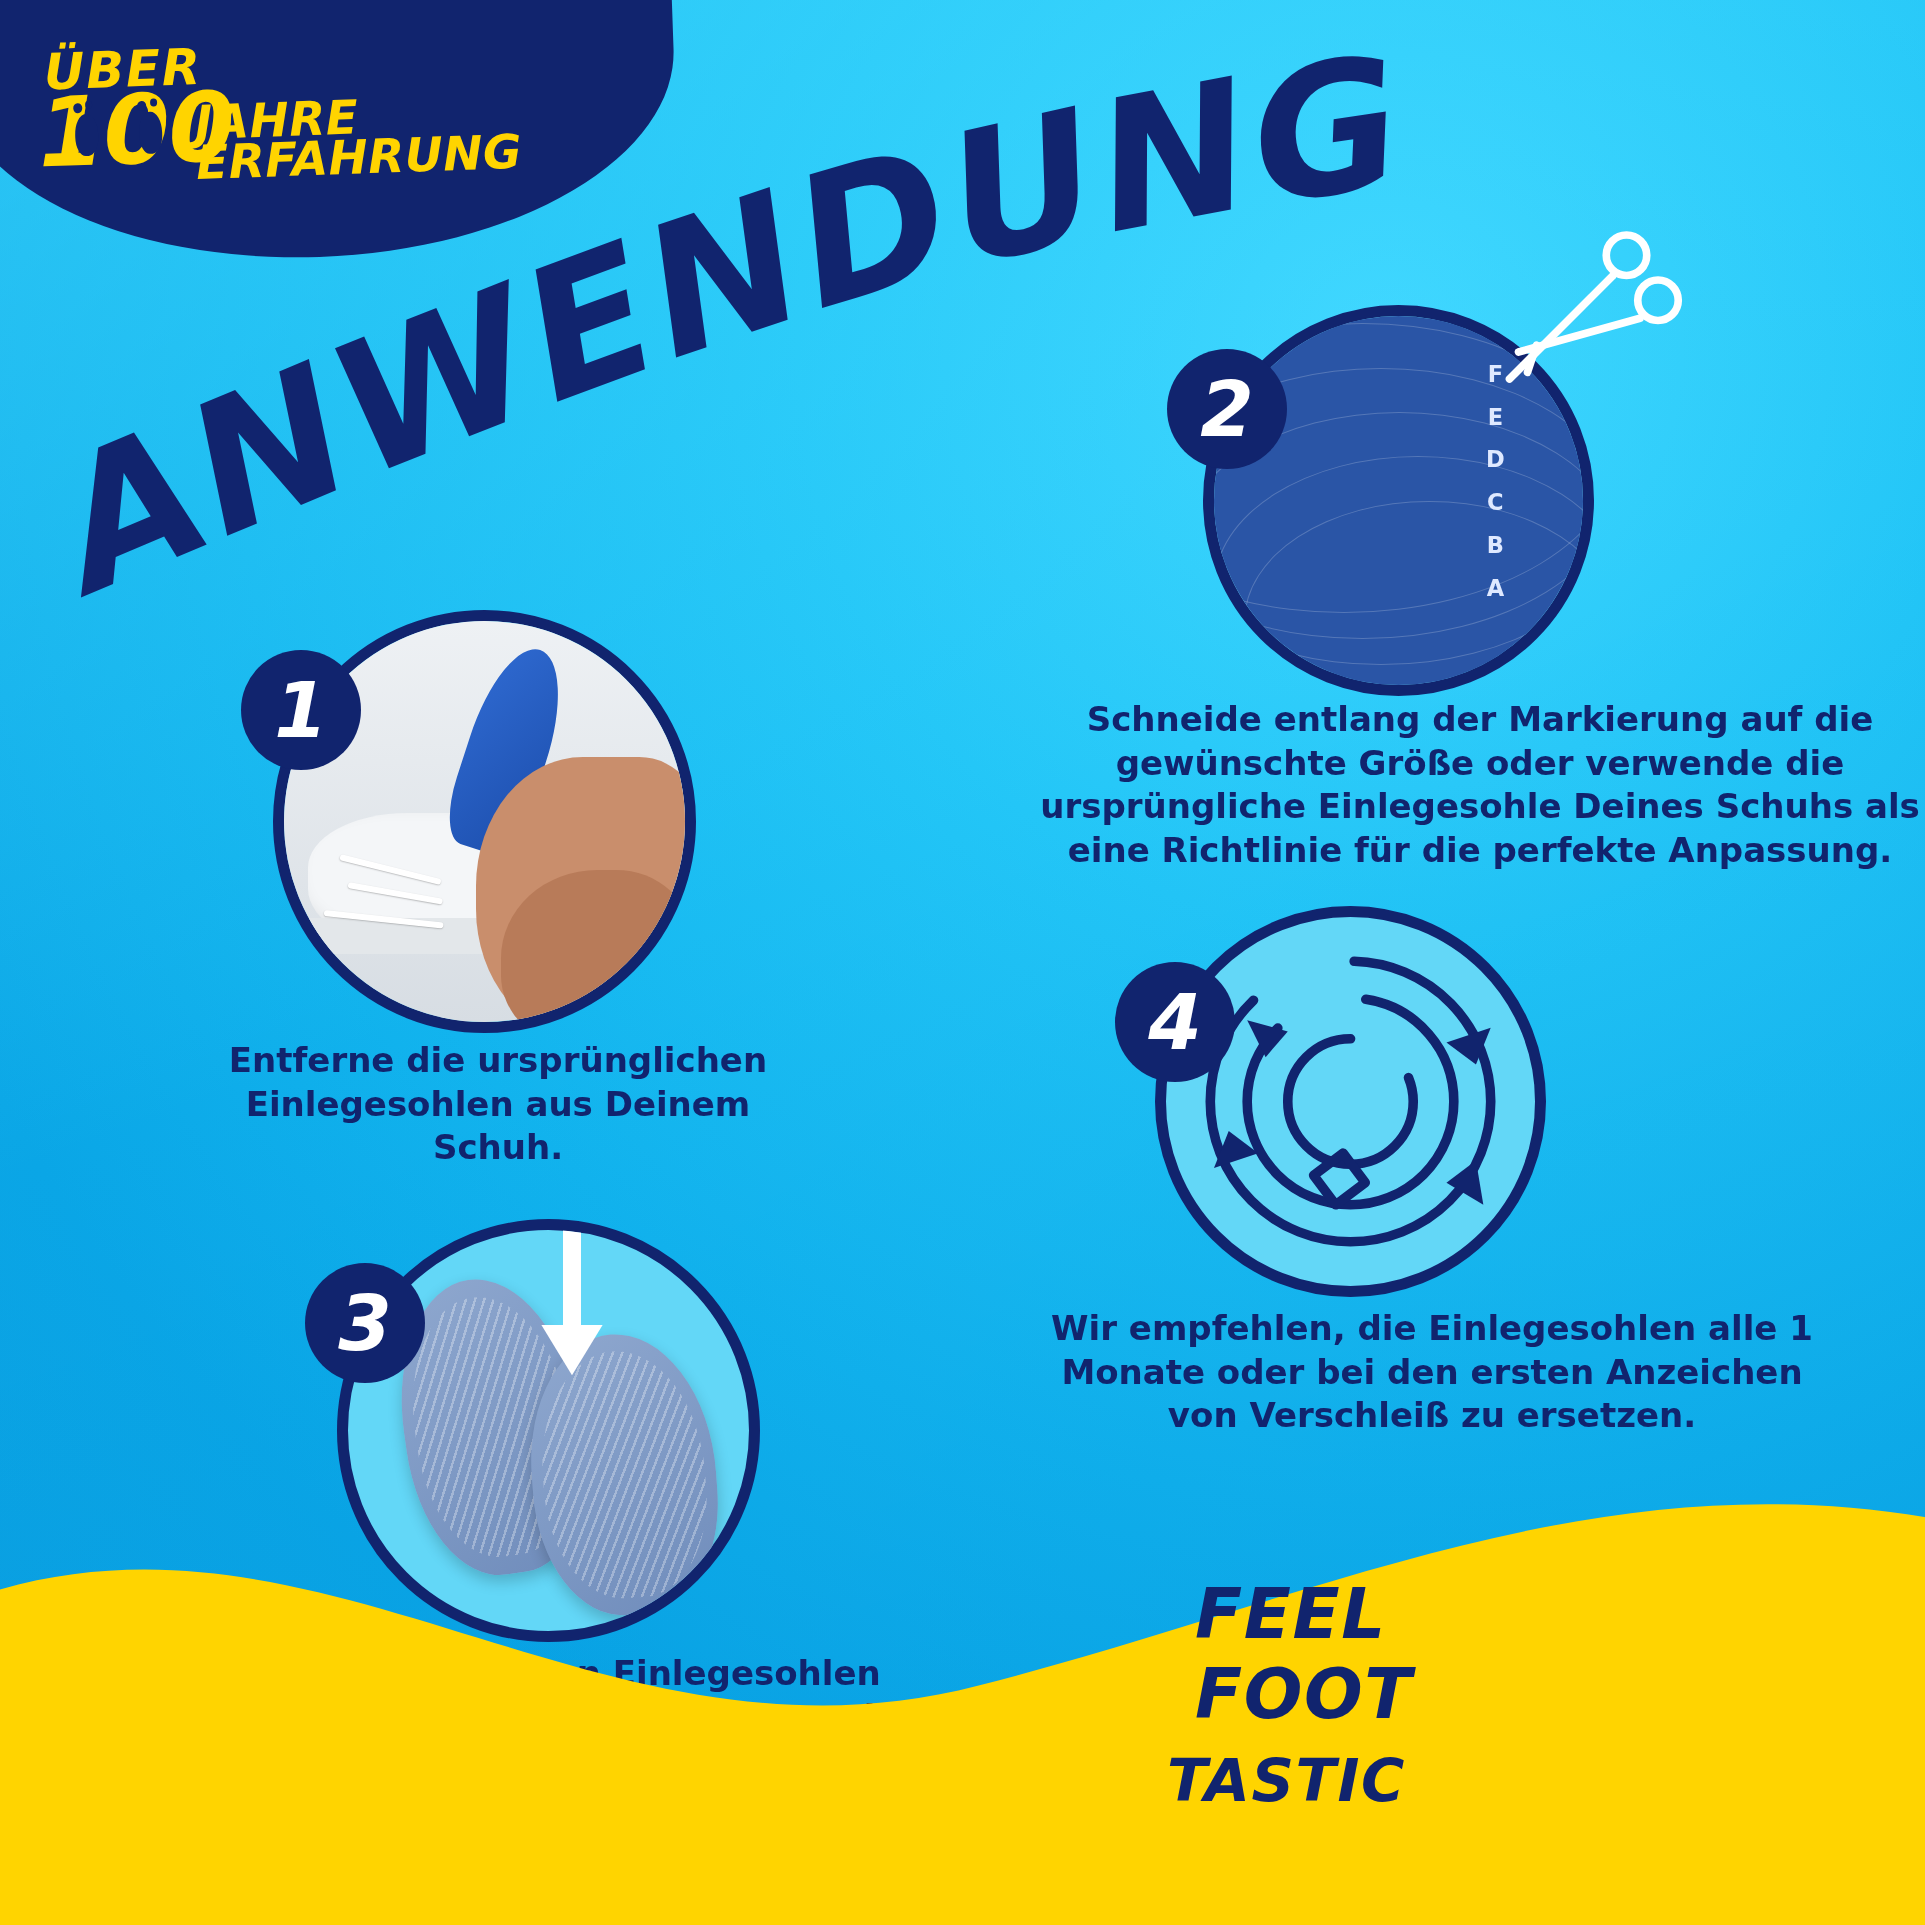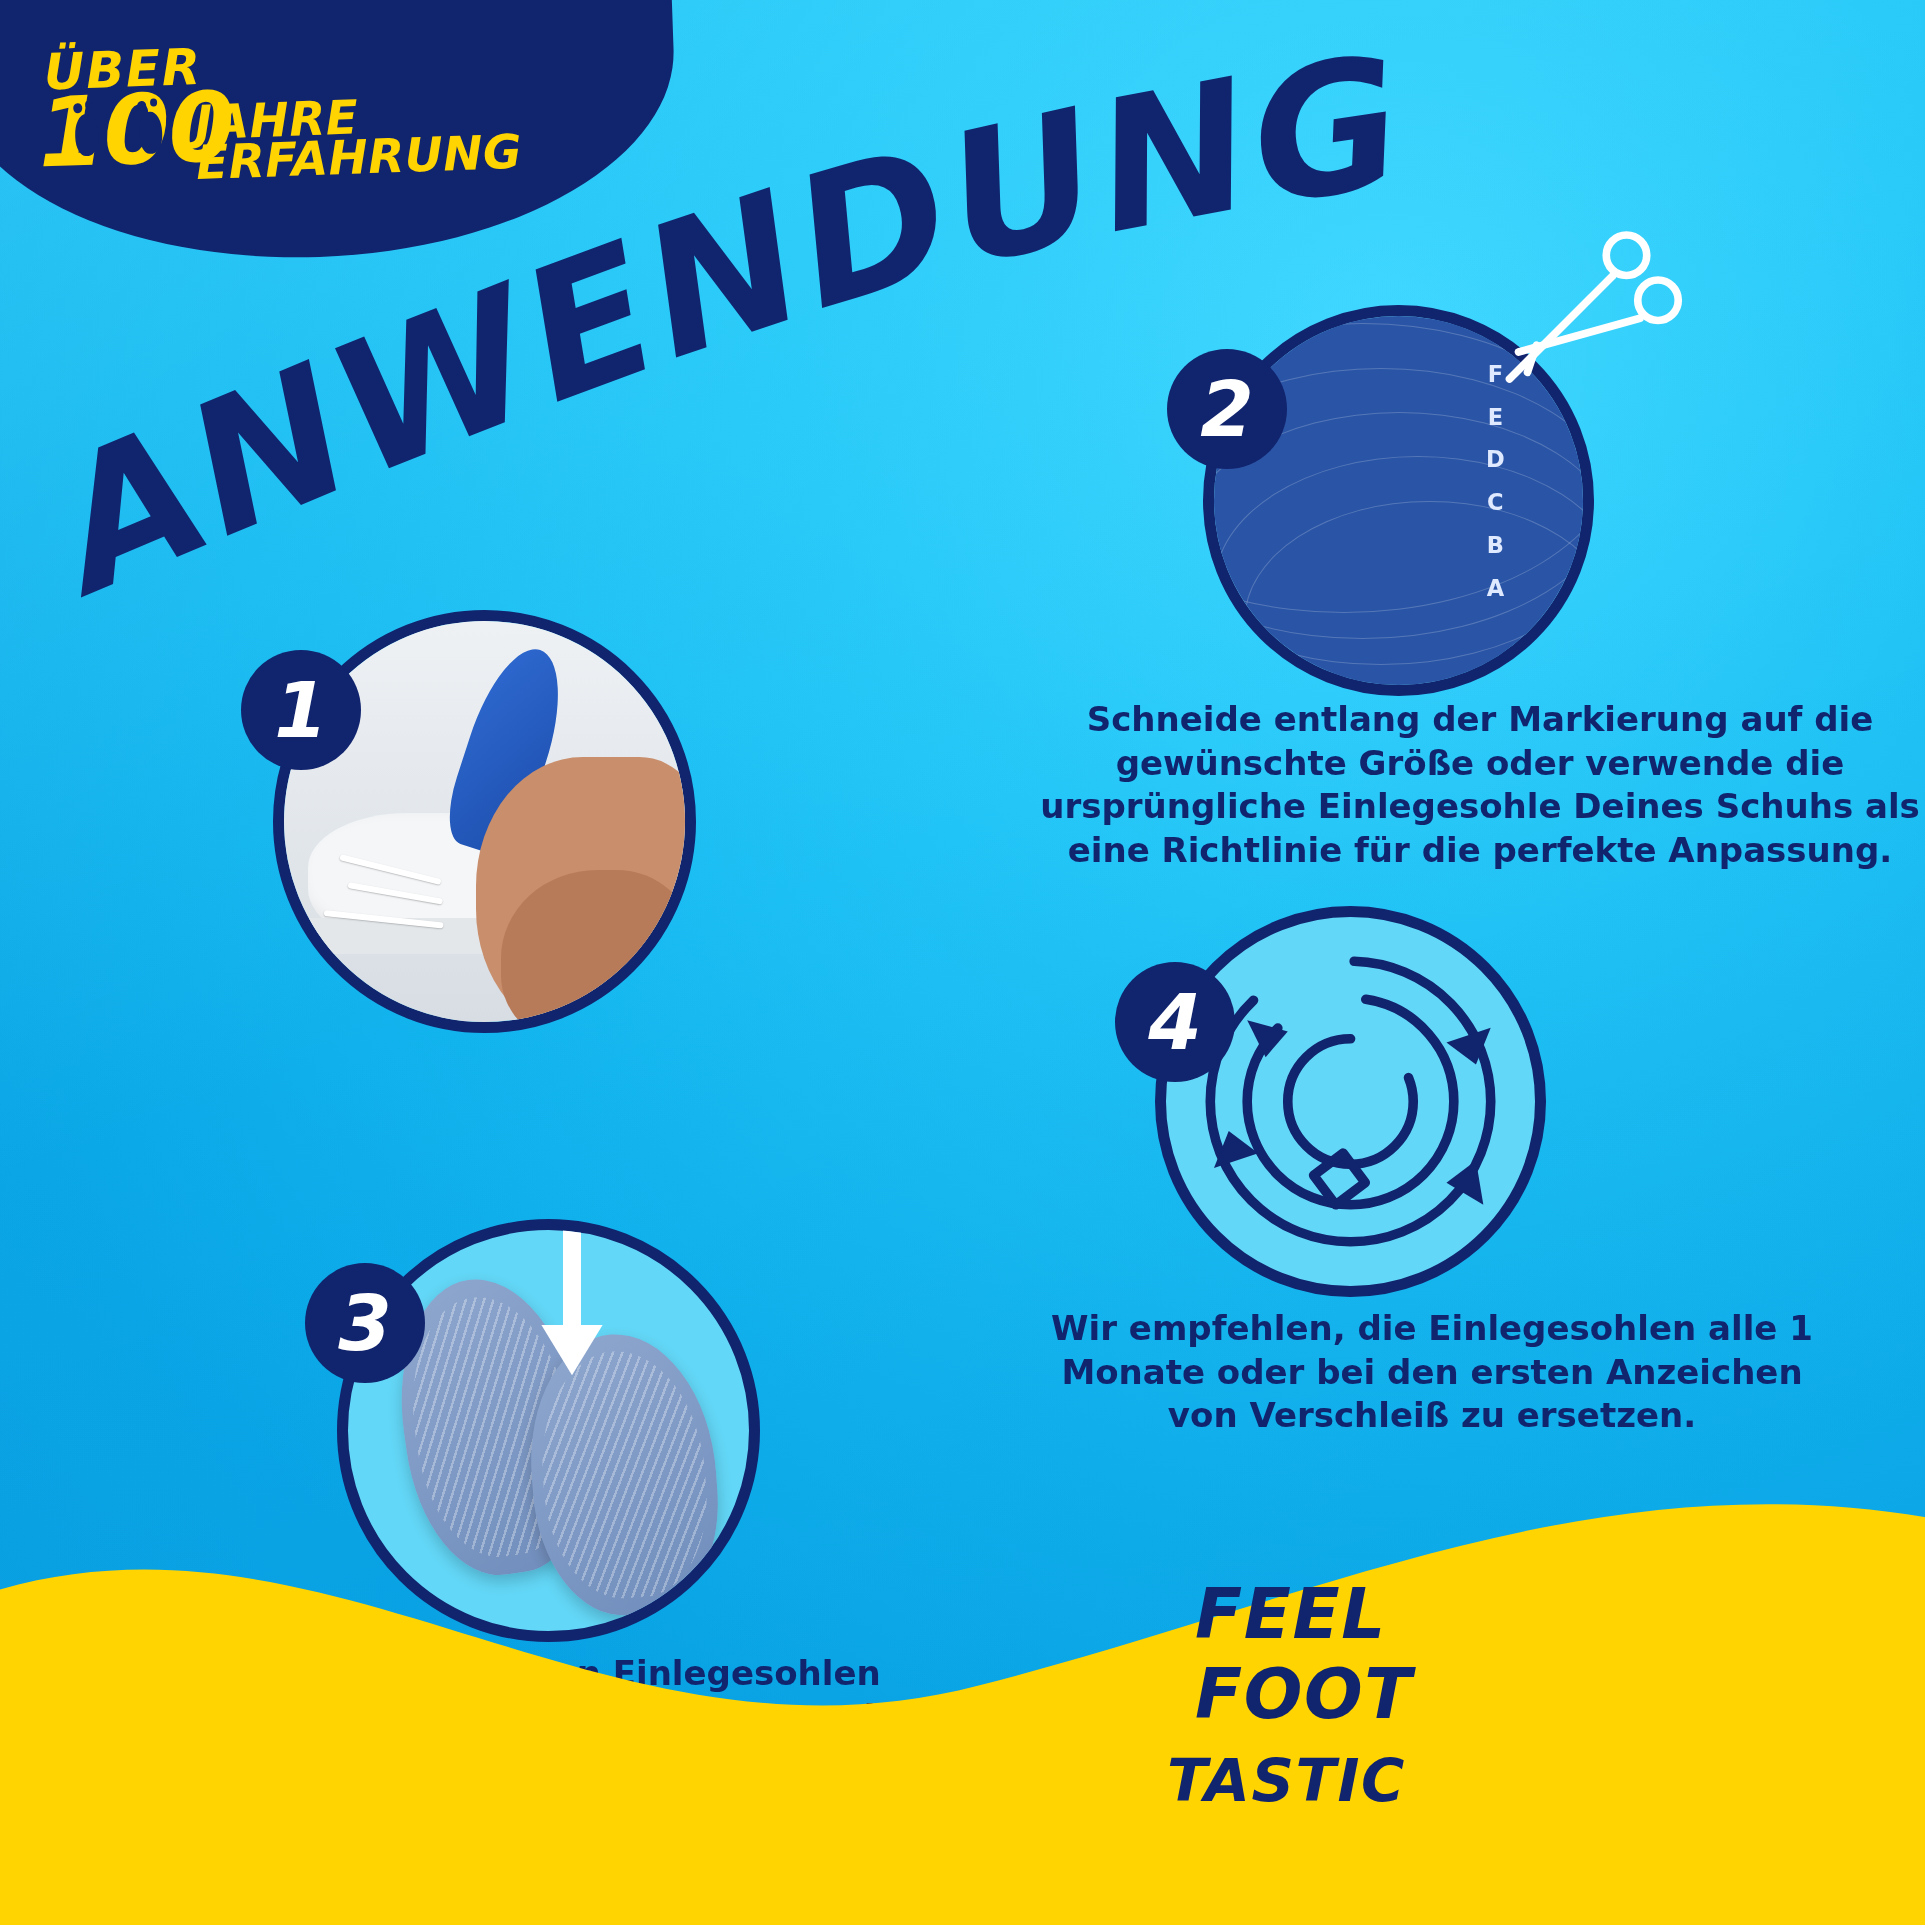--- a/index.html
+++ b/index.html
@@ -208,20 +208,21 @@
         <div class="shoe-sole"></div>
         <div class="shoe-lace" style="left:14%;top:58%;width:26%;transform:rotate(14deg);"></div>
         <div class="shoe-lace" style="left:16%;top:65%;width:24%;transform:rotate(10deg);"></div>
         <div class="shoe-lace" style="left:10%;top:72%;width:30%;transform:rotate(6deg);"></div>
         <div class="insole-blue"></div>
         <div class="hand"></div>
         <div class="hand2"></div>
       </div>
     </div>
     <div class="numbadge" style="left:0px;top:56px;">1</div>
+    <div class="caption" style="left:-48px;top:445px;width:610px;">Entferne die ursprünglichen Einlegesohlen aus Deinem Schuh.</div>
   </div>
 
   <div class="step" style="left:1123px;top:906px;width:690px;height:610px;">
     <div class="circle" style="left:32px;top:0;width:369px;height:369px;">
       <svg class="recycle" viewBox="0 0 100 100">
         <g fill="none" stroke="#11246e" stroke-width="2.6" stroke-linecap="round">
           <circle cx="50" cy="50" r="38" stroke-dasharray="150 30"></circle>
           <circle cx="50" cy="50" r="28" stroke-dasharray="110 26"></circle>
           <circle cx="50" cy="50" r="17" stroke-dasharray="80 20"></circle>
         </g>

